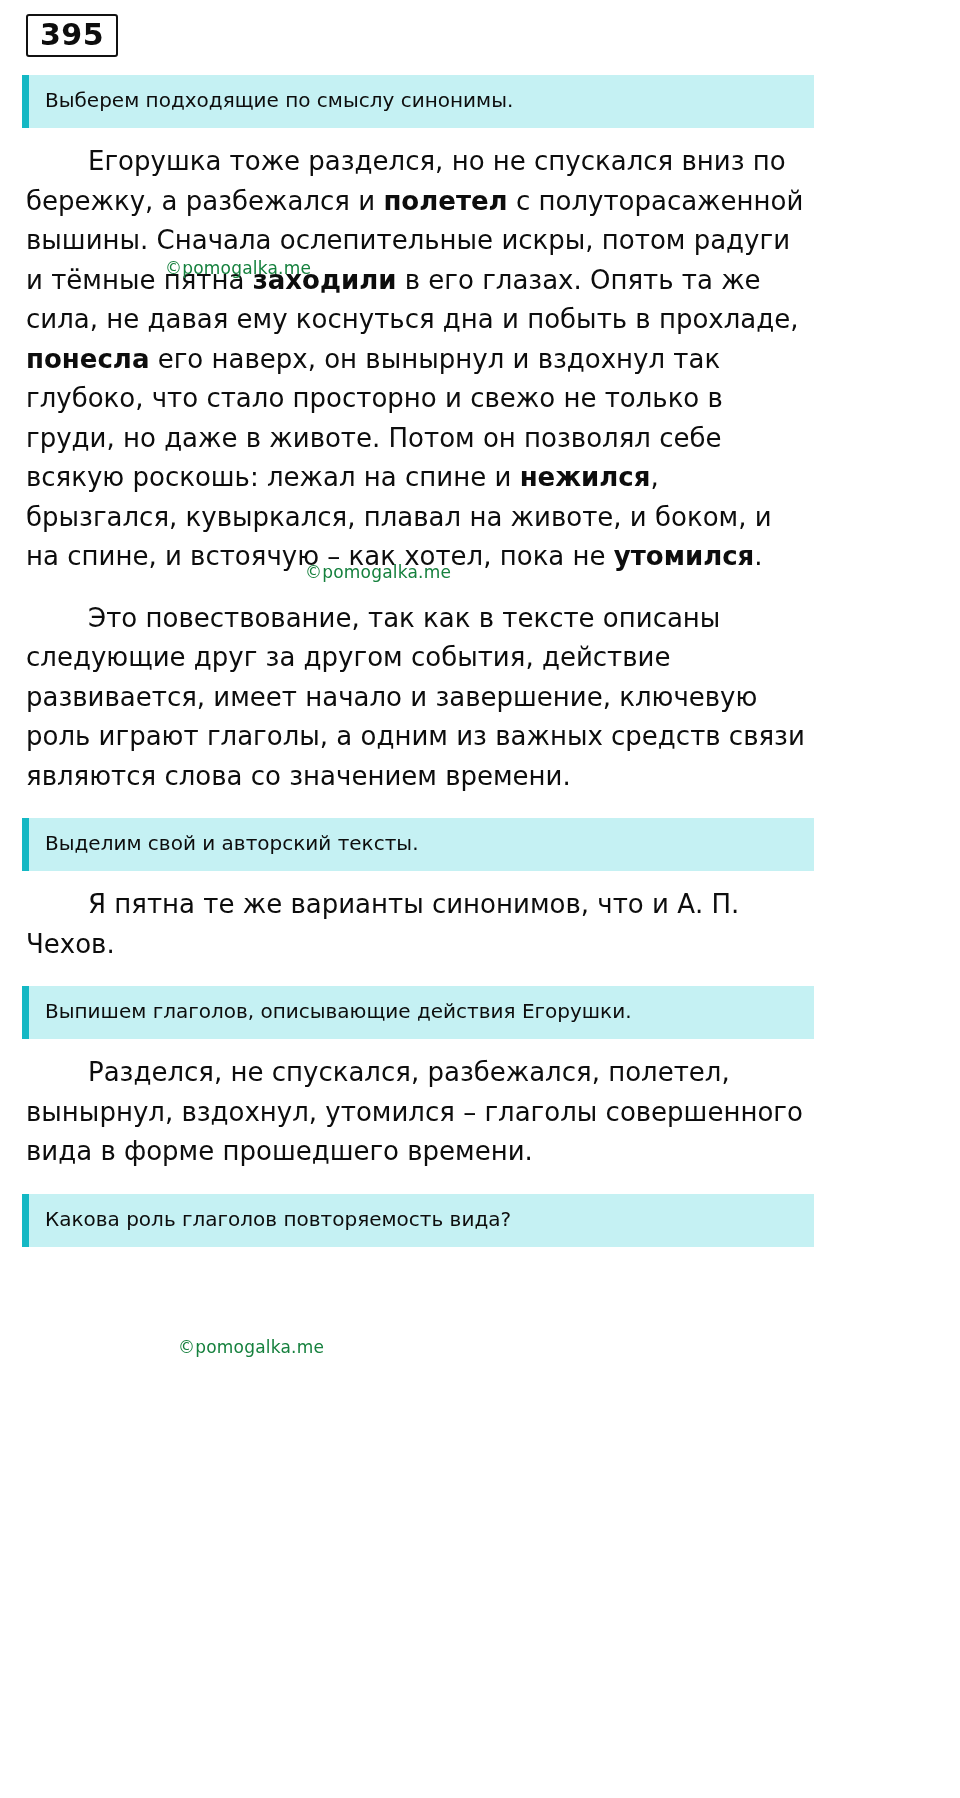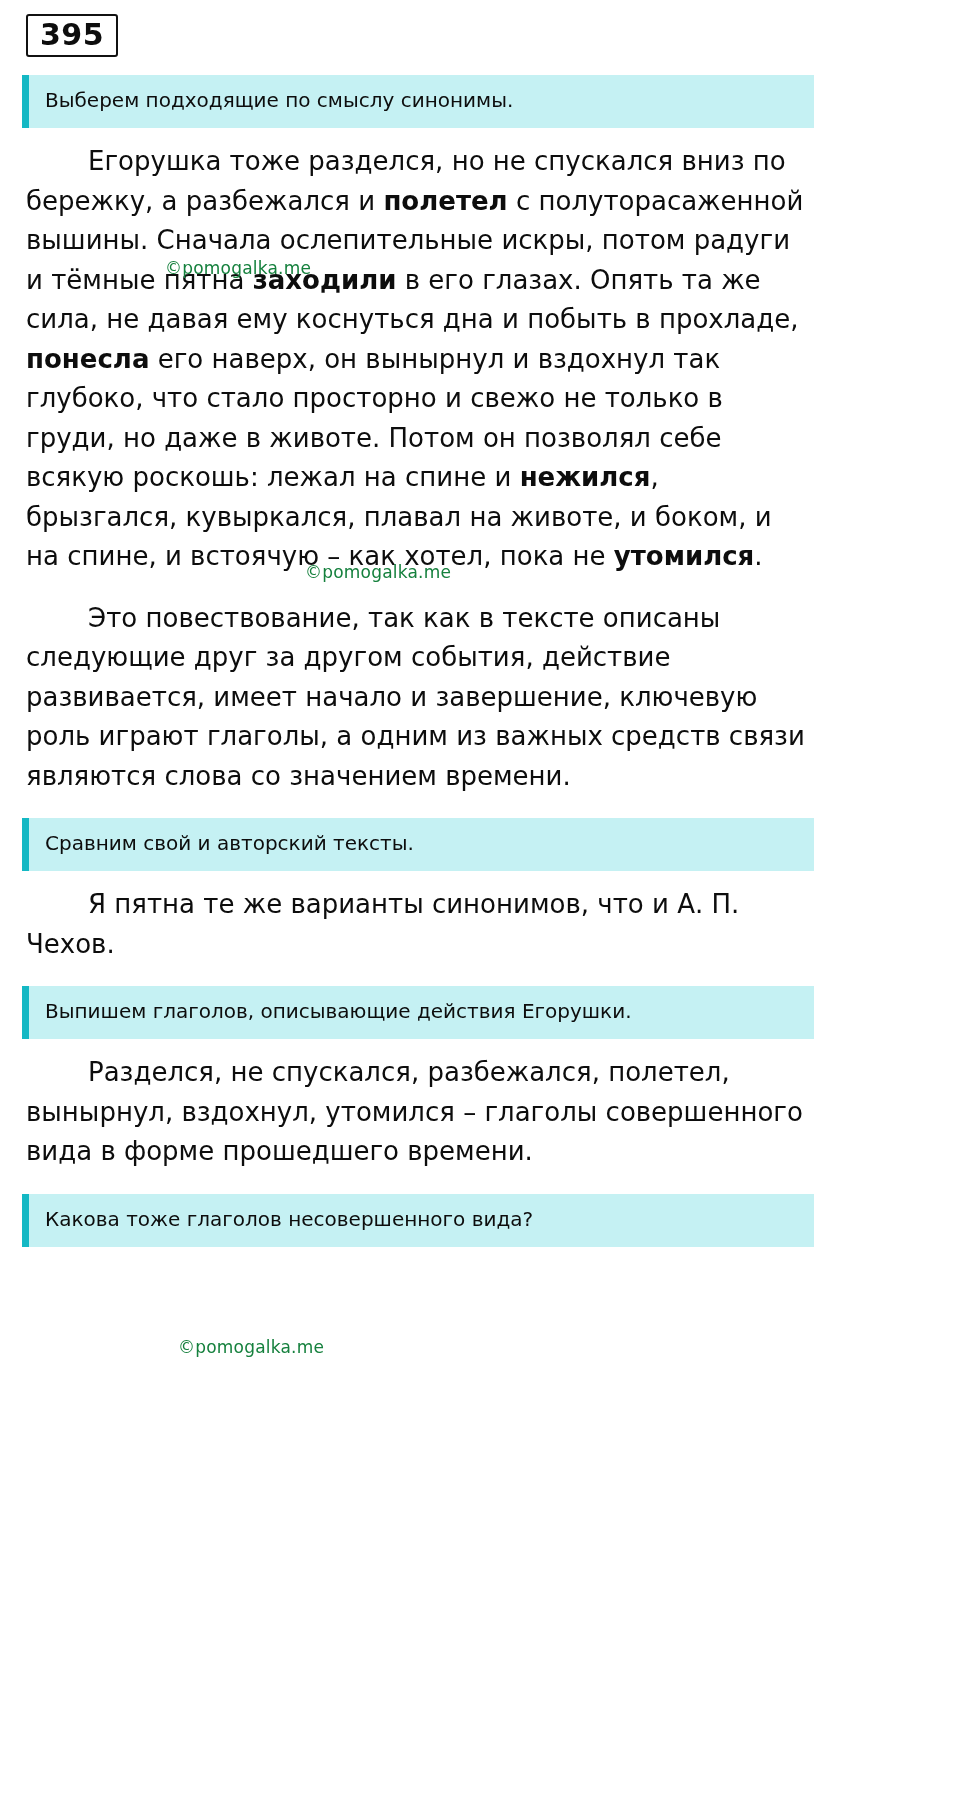--- a/index.html
+++ b/index.html
@@ -74,24 +74,24 @@
 <body>
 
 <div class="page">
 
   <div class="ex-number">395</div>
 
   <div id="content">
       <div class="band">Выберем подходящие по смыслу синонимы.</div>
       <p class="answer indent"><span>Егорушка тоже разделся, но не спускался вниз по бережку, а разбежался и </span><b>полетел</b><span> с полуторасаженной вышины. Сначала ослепительные искры, потом радуги и тёмные пятна </span><b>заходили</b><span> в его глазах. Опять та же сила, не давая ему коснуться дна и побыть в прохладе, </span><b>понесла</b><span> его наверх, он вынырнул и вздохнул так глубоко, что стало просторно и свежо не только в груди, но даже в животе. Потом он позволял себе всякую роскошь: лежал на спине и </span><b>нежился</b><span>, брызгался, кувыркался, плавал на животе, и боком, и на спине, и встоячую – как хотел, пока не </span><b>утомился</b><span>.</span></p>
       <p class="answer indent"><span>Это повествование, так как в тексте описаны следующие друг за другом события, действие развивается, имеет начало и завершение, ключевую роль играют глаголы, а одним из важных средств связи являются слова со значением времени.</span></p>
-      <div class="band">Сравним свой и авторский тексты.</div>
+      <div class="band">Выделим свой и авторский тексты.</div>
       <p class="answer indent"><span>Я пятна те же варианты синонимов, что и А. П. Чехов.</span></p>
       <div class="band">Выпишем глаголов, описывающие действия Егорушки.</div>
       <p class="answer indent"><span>Разделся, не спускался, разбежался, полетел, вынырнул, вздохнул, утомился – глаголы совершенного вида в форме прошедшего времени.</span></p>
-      <div class="band">Какова тоже глаголов несовершенного вида?</div>
+      <div class="band">Какова роль глаголов повторяемость вида?</div>
     </div>
 
   <span class="watermark wm1">©pomogalka.me</span>
   <span class="watermark wm2">©pomogalka.me</span>
   <span class="watermark wm3">©pomogalka.me</span>
 
 </div>
 
 </body></html>

